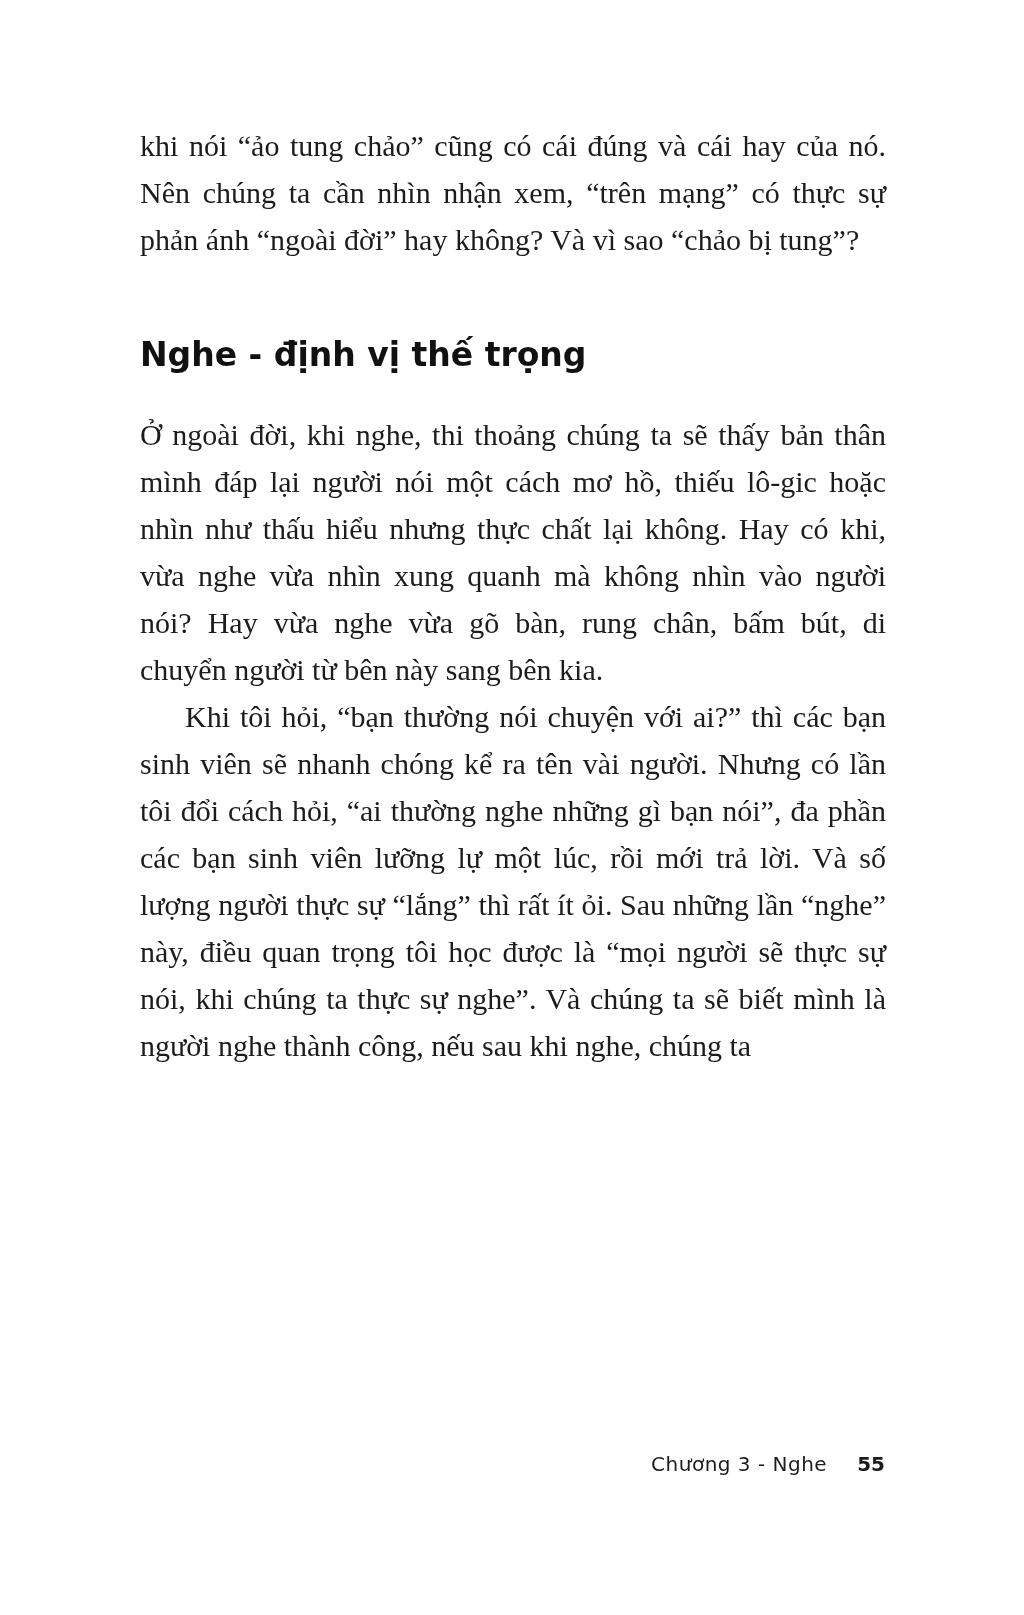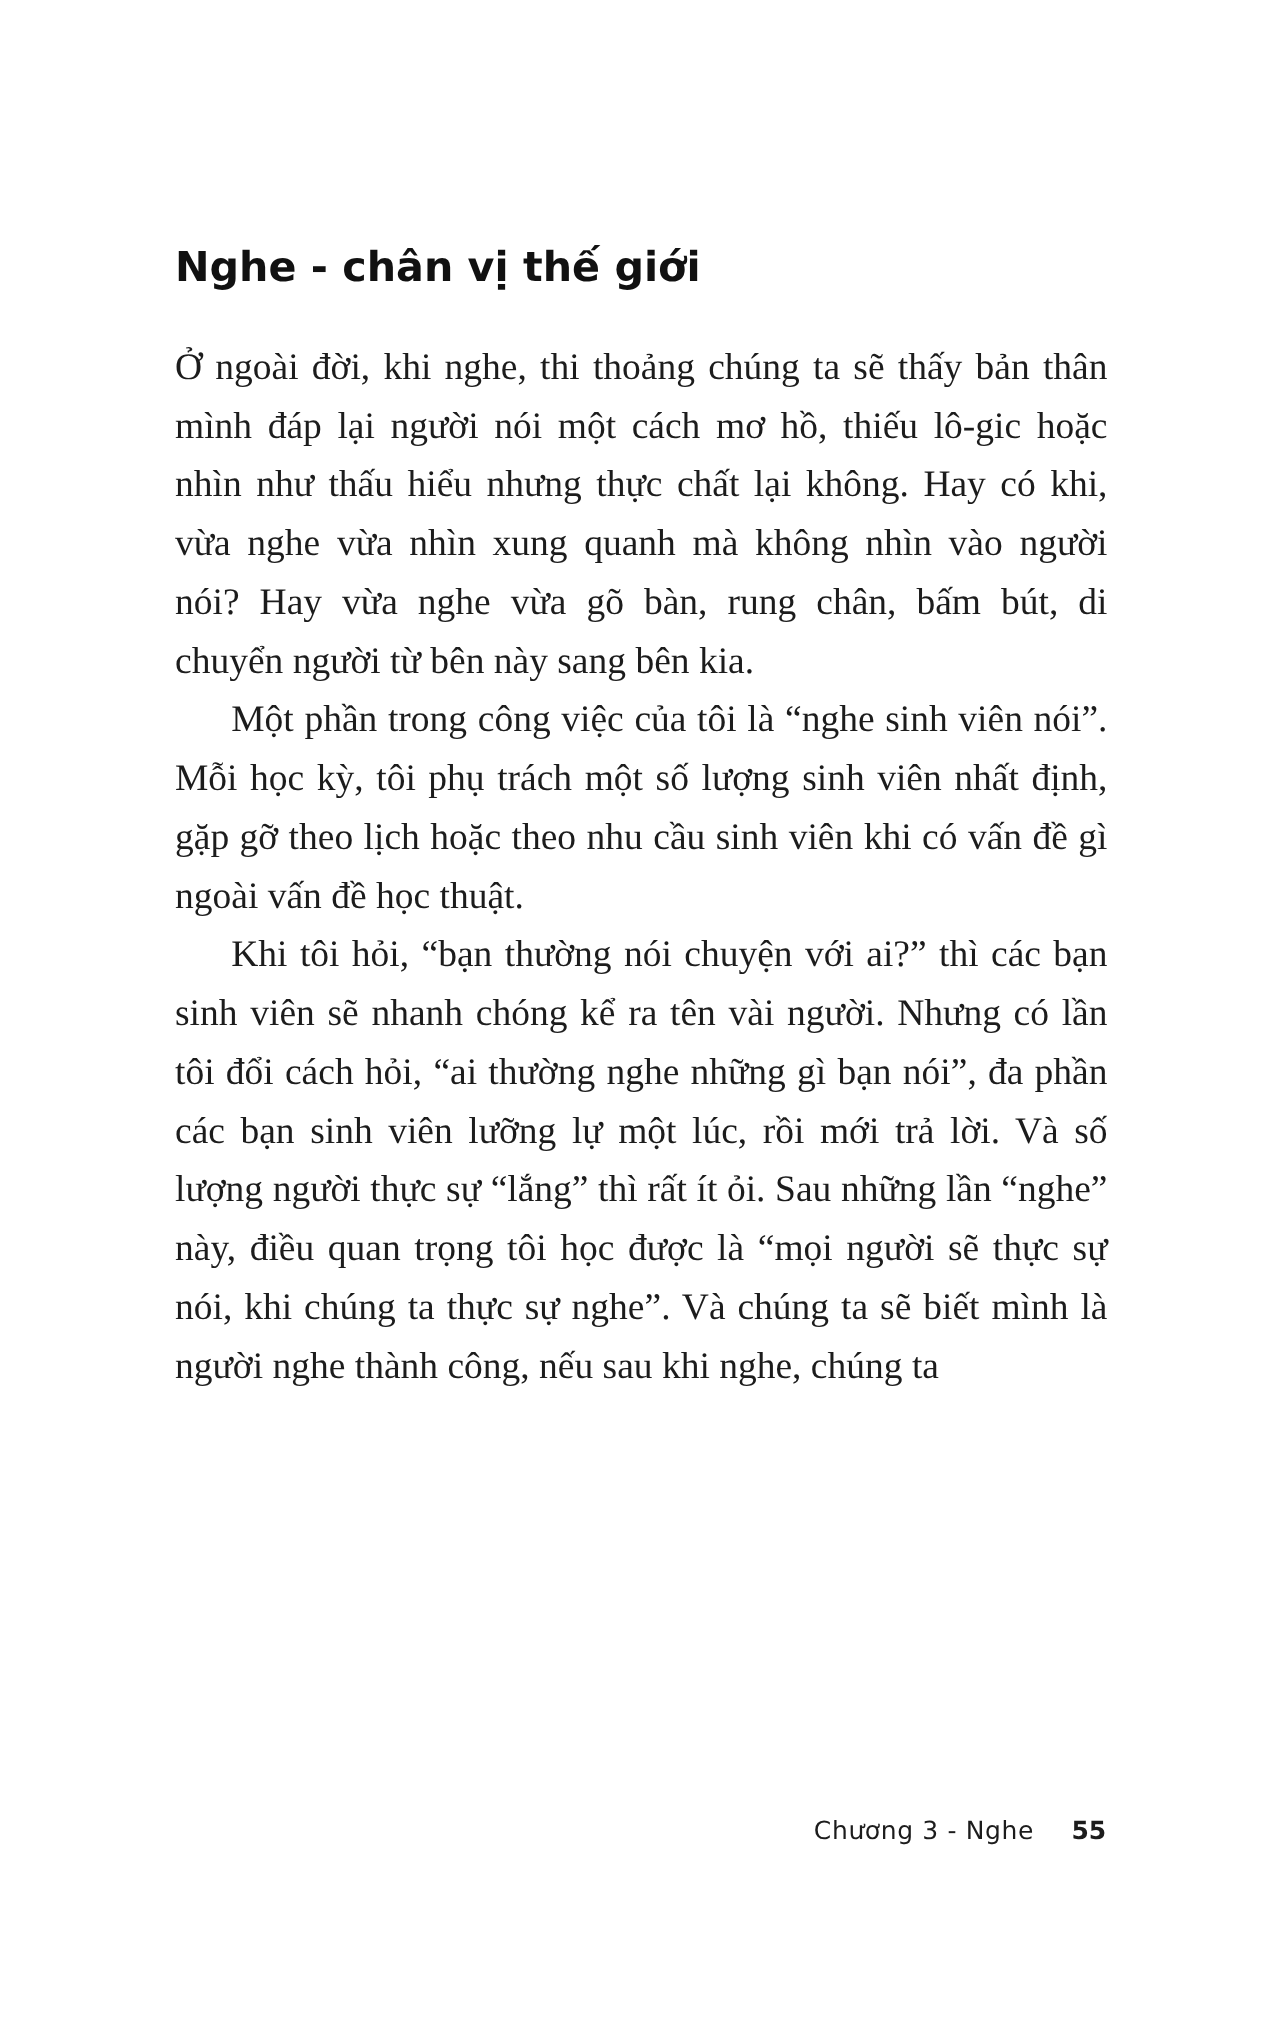--- a/index.html
+++ b/index.html
@@ -59,26 +59,26 @@
   .footer .pagenum {
     font-size: 20px;
     font-weight: 700;
   }
 </style>
 </head>
 <body>
 
 <div class="page">
   <div class="content">
+    <p>khi nói “ảo tung chảo” cũng có cái đúng và cái hay của nó. Nên chúng ta cần nhìn nhận xem, “trên mạng” có thực sự phản ánh “ngoài đời” hay không? Và vì sao “chảo bị tung”?</p>
 
-    <h2 class="section-heading">Nghe - chân vị thế giới</h2>
+    <h2 class="section-heading">Nghe - định vị thế trọng</h2>
 
     <p>Ở ngoài đời, khi nghe, thi thoảng chúng ta sẽ thấy bản thân mình đáp lại người nói một cách mơ hồ, thiếu lô-gic hoặc nhìn như thấu hiểu nhưng thực chất lại không. Hay có khi, vừa nghe vừa nhìn xung quanh mà không nhìn vào người nói? Hay vừa nghe vừa gõ bàn, rung chân, bấm bút, di chuyển người từ bên này sang bên kia.</p>
 
-    <p class="indent">Một phần trong công việc của tôi là “nghe sinh viên nói”. Mỗi học kỳ, tôi phụ trách một số lượng sinh viên nhất định, gặp gỡ theo lịch hoặc theo nhu cầu sinh viên khi có vấn đề gì ngoài vấn đề học thuật.</p>
 
     <p class="indent">Khi tôi hỏi, “bạn thường nói chuyện với ai?” thì các bạn sinh viên sẽ nhanh chóng kể ra tên vài người. Nhưng có lần tôi đổi cách hỏi, “ai thường nghe những gì bạn nói”, đa phần các bạn sinh viên lưỡng lự một lúc, rồi mới trả lời. Và số lượng người thực sự “lắng” thì rất ít ỏi. Sau những lần “nghe” này, điều quan trọng tôi học được là “mọi người sẽ thực sự nói, khi chúng ta thực sự nghe”. Và chúng ta sẽ biết mình là người nghe thành công, nếu sau khi nghe, chúng ta</p>
   </div>
 
   <div class="footer">
     <span class="chapter">Chương 3 - Nghe</span>
     <span class="pagenum">55</span>
   </div>
 </div>
 

